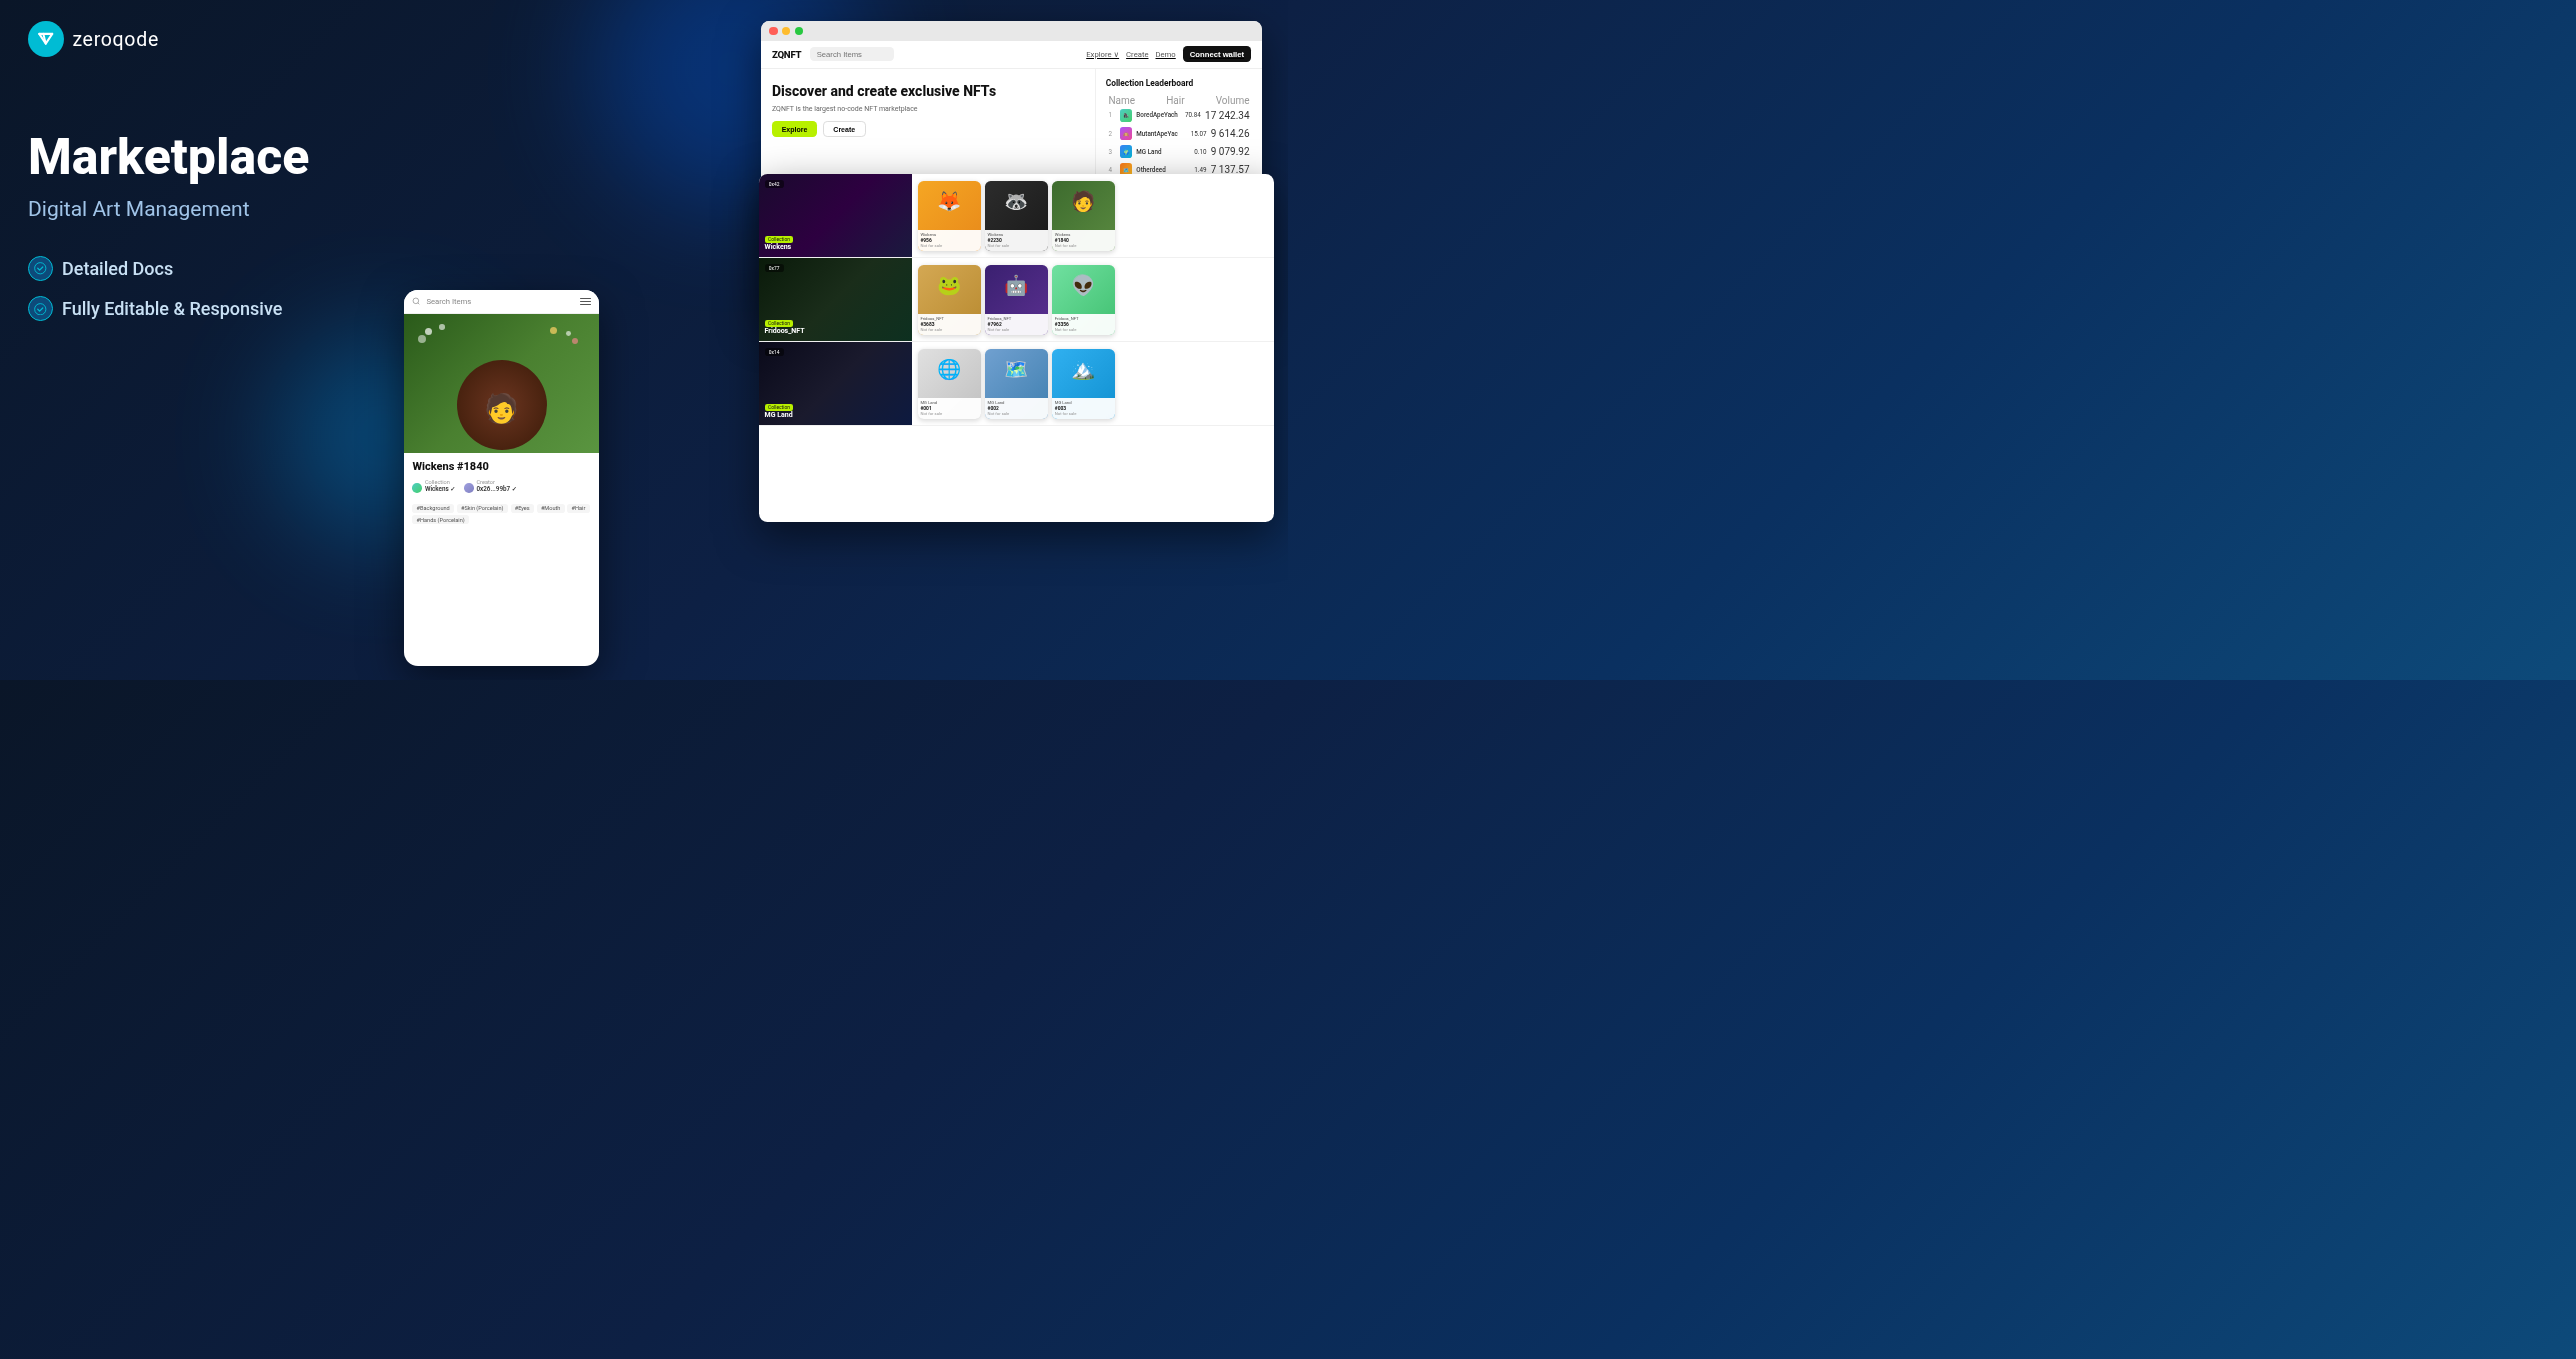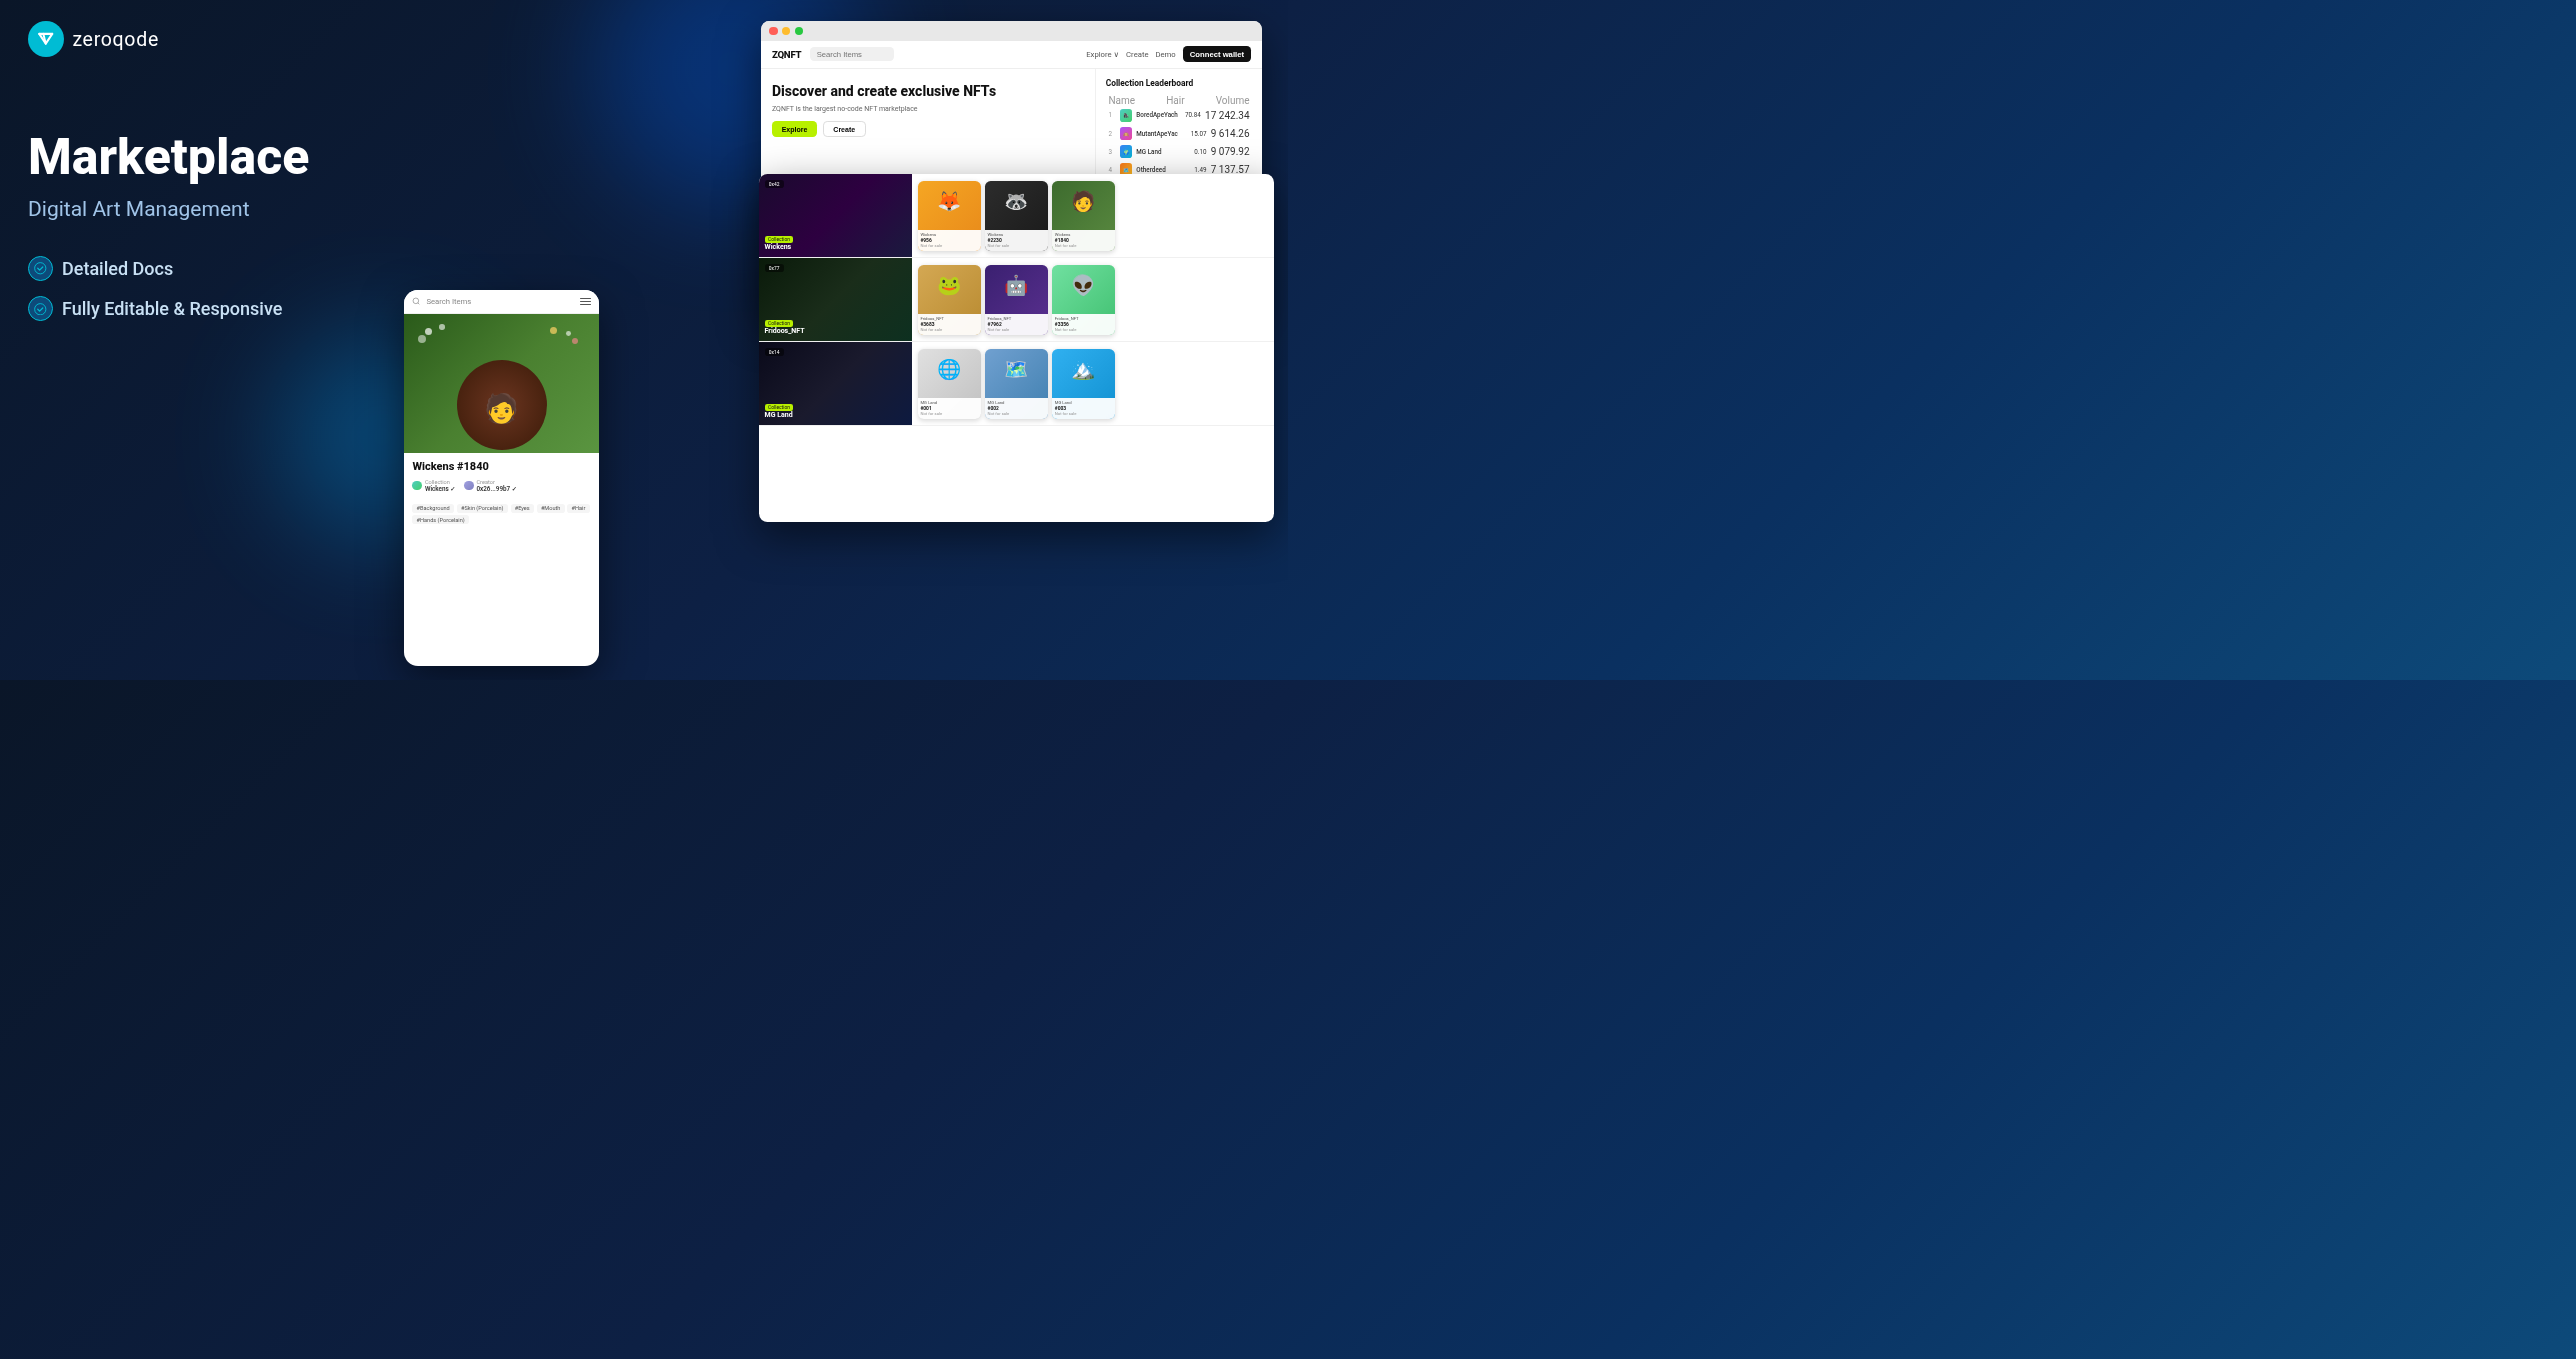--- a/index.html
+++ b/index.html
@@ -167,20 +167,21 @@
       color: #888;
       width: 84px;
       outline: none;
     }
 
     .nft-nav-links {
       display: flex;
       gap: 7px;
       margin-left: auto;
       align-items: center;
+      text-decoration: underline;
     }
 
     .nft-nav-link {
       font-size: 7.7px;
       color: #555;
     }
 
     .nft-connect-btn {
       background: #111;
       color: white;
@@ -380,21 +381,21 @@
     }
 
     .mobile-nft-meta {
       display: flex;
       gap: 8.4px;
       align-items: center;
     }
 
     .meta-item {
       display: flex;
-      align-items: center;
+      align-items: flex-end;
       gap: 2.8px;
     }
 
     .meta-label {
       font-size: 5.6px;
       color: #999;
     }
 
     .meta-avatar {
       width: 9.7px;

